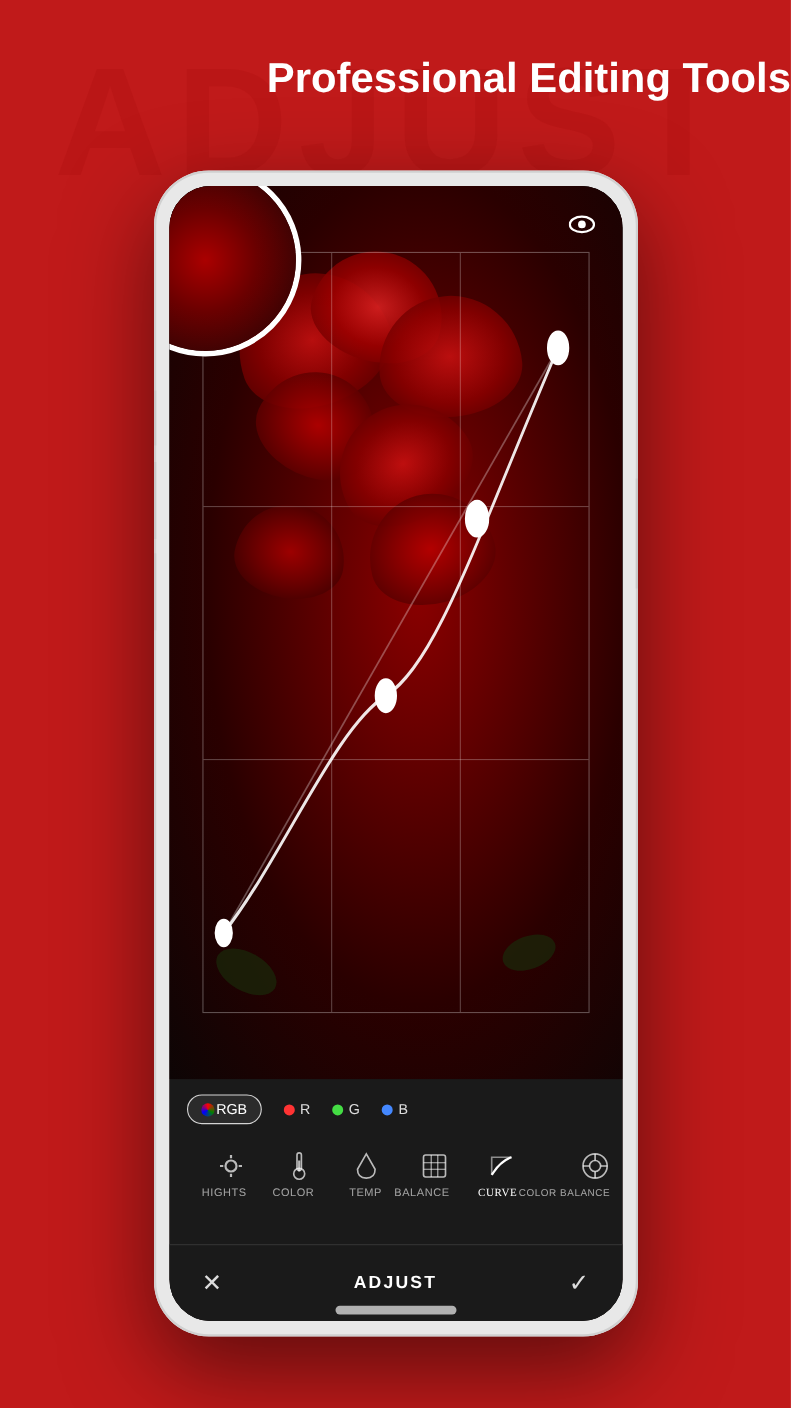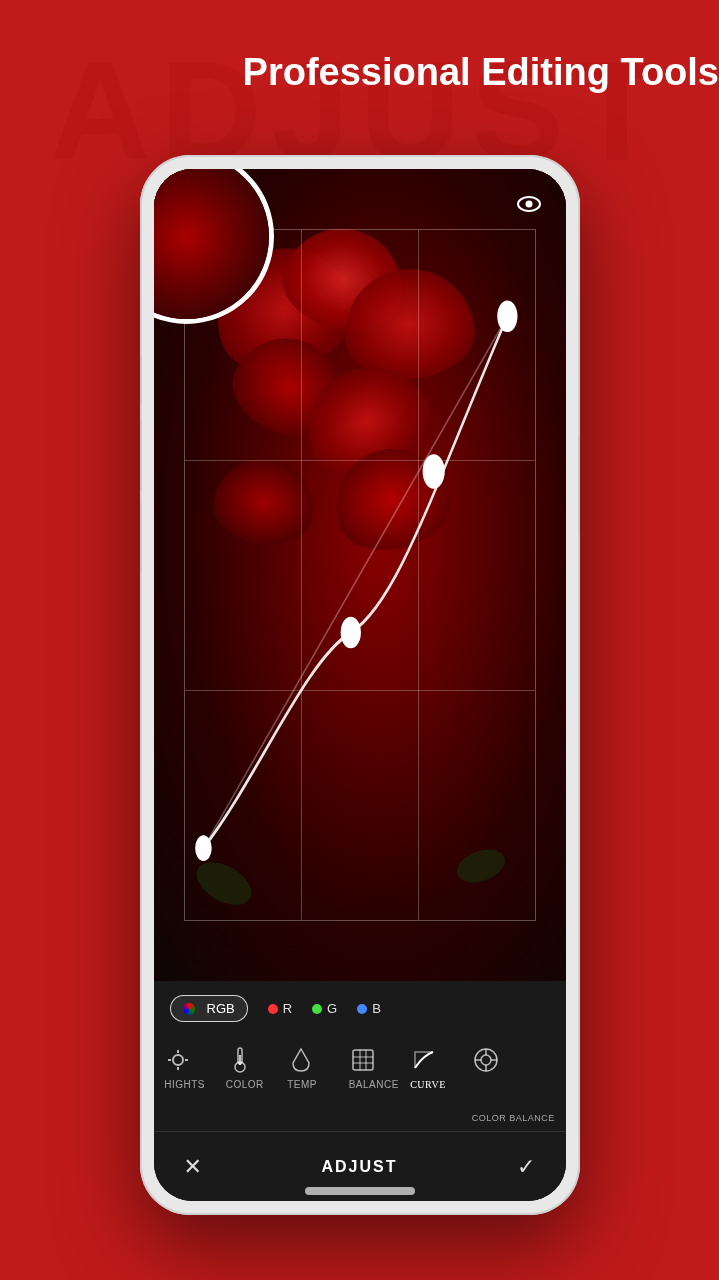--- a/index.html
+++ b/index.html
@@ -258,21 +258,21 @@
       left: 16px;
       right: 16px;
       display: flex;
       align-items: center;
       gap: 20px;
     }
 
     .rgb-btn {
       display: flex;
       align-items: center;
-      gap: 12px;
+      gap: 2px;
       padding: 5px 12px;
       border-radius: 16px;
       border: 1.5px solid rgba(255,255,255,0.5);
       background: transparent;
       color: #fff;
       font-size: 13px;
       cursor: pointer;
     }
 
     .rgb-btn.active {
@@ -302,21 +302,21 @@
       right: 0;
       display: flex;
       justify-content: space-around;
       align-items: flex-start;
       padding: 0 10px;
     }
 
     .tool-item {
       display: flex;
       flex-direction: column;
-      align-items: flex-start;
+      align-items: flex-end;
       gap: 5px;
       min-width: 60px;
       cursor: pointer;
     }
 
     .tool-icon {
       width: 28px;
       height: 28px;
       display: flex;
       align-items: center;
@@ -524,21 +524,21 @@
             <div class="tool-icon">
               <svg width="26" height="26" viewBox="0 0 26 26" fill="none">
                 <circle cx="13" cy="13" r="11" stroke="rgba(255,255,255,0.7)" stroke-width="1.5"></circle>
                 <circle cx="13" cy="13" r="5" stroke="rgba(255,255,255,0.7)" stroke-width="1.5"></circle>
                 <line x1="2" y1="13" x2="8" y2="13" stroke="rgba(255,255,255,0.7)" stroke-width="1.5"></line>
                 <line x1="18" y1="13" x2="24" y2="13" stroke="rgba(255,255,255,0.7)" stroke-width="1.5"></line>
                 <line x1="13" y1="2" x2="13" y2="8" stroke="rgba(255,255,255,0.7)" stroke-width="1.5"></line>
                 <line x1="13" y1="18" x2="13" y2="24" stroke="rgba(255,255,255,0.7)" stroke-width="1.5"></line>
               </svg>
             </div>
-            <span class="tool-label" style="font-size:9px;margin-top:34px;">COLOR BALANCE</span>
+            <span class="tool-label" style="font-size:9px;">COLOR BALANCE</span>
           </div>
 
         </div>
 
         <div class="action-bar">
           <span class="action-cancel">✕</span>
           <span class="action-title">ADJUST</span>
           <span class="action-confirm">✓</span>
         </div>
 

